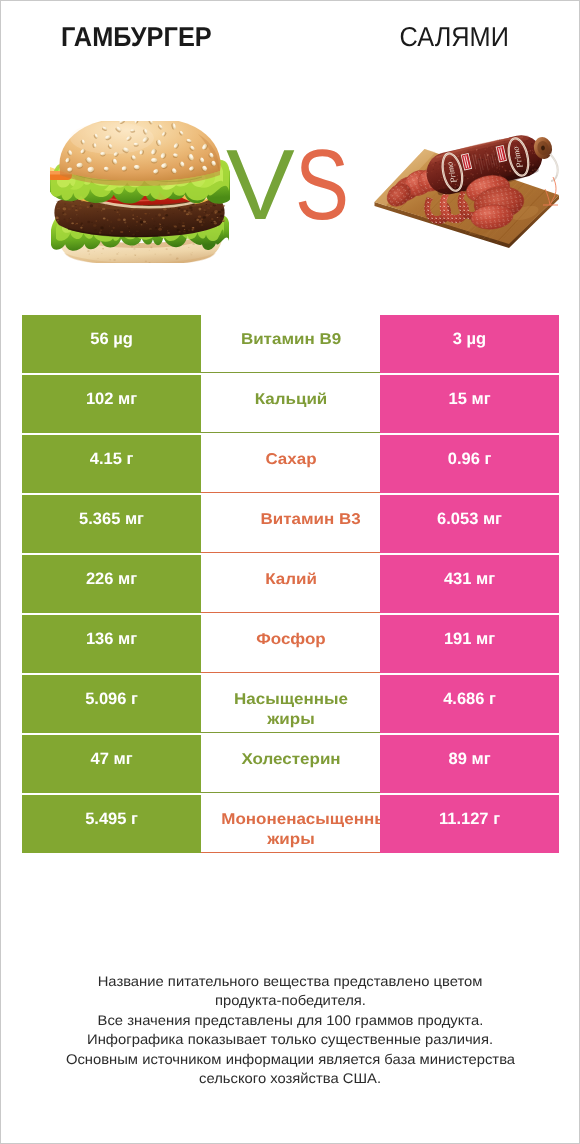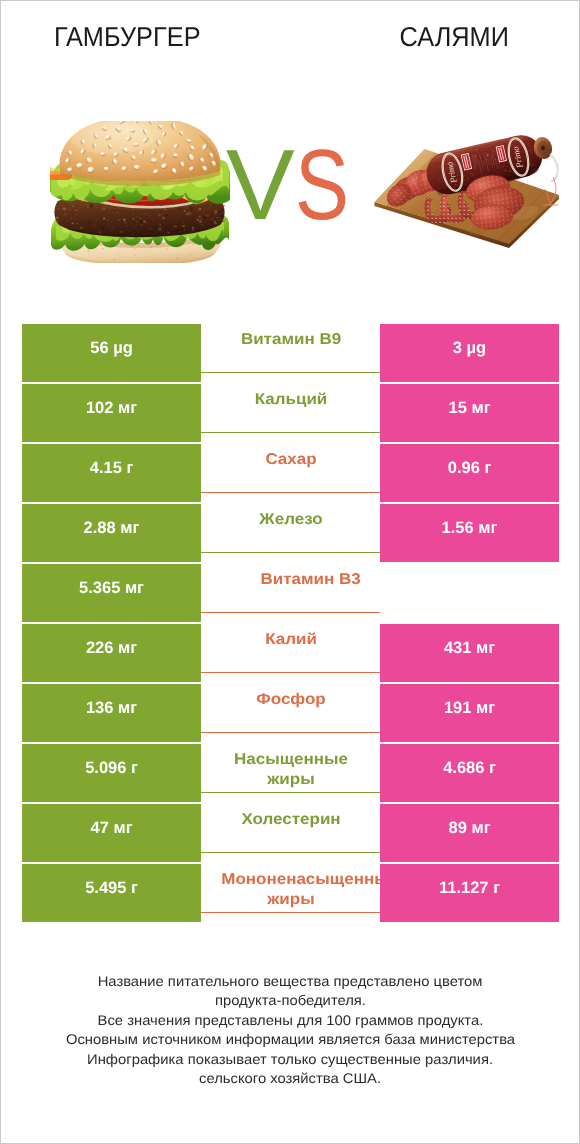--- a/index.html
+++ b/index.html
@@ -7,40 +7,40 @@
   body{width:580px;height:1144px;overflow:hidden;
        font-family:"Liberation Sans",sans-serif;
        -webkit-font-smoothing:antialiased;
        text-rendering:geometricPrecision;}
   .page{position:relative;width:578px;height:1142px;background:#fff;
         border:1px solid #c9c9c9;overflow:hidden;}
   
   .title{position:absolute;top:22px;height:28px;line-height:28px;
          font-size:27.4px;color:#1a1a1a;text-align:center;white-space:nowrap;}
   .title span{display:inline-block;transform:scaleX(0.925);transform-origin:center;}
-  #title-left{left:0;width:253px;}
+  #title-left{left:9px;width:253px;font-weight:bold;}
   #title-right{left:327px;width:252px;}
   
   .burger-wrap{position:absolute;left:49px;top:120px;width:180px;height:142px;}
   .salami-wrap{position:absolute;left:372px;top:132px;width:188px;height:118px;}
   .burger-wrap svg,.salami-wrap svg{display:block;}
   
   .vs{position:absolute;left:225px;top:132px;width:160px;height:104px;
       font-size:100px;line-height:104px;text-align:left;font-weight:400;letter-spacing:0px;}
   .vs b{font-weight:400;display:inline-block;}
   .vs .v{transform:scaleX(1.03);transform-origin:left center;}
   .vs .s{transform:scaleX(0.81);transform-origin:left center;margin-left:2px;}
   .vs .v{color:#76a338;}
   .vs .s{color:#e2694a;}
   
   .table{position:absolute;left:21px;top:314px;width:537px;}
   .row{display:flex;height:58px;margin-bottom:2px;}
   .cell{width:179px;height:58px;display:flex;align-items:center;justify-content:center;
         text-align:center;box-sizing:border-box;}
-  .cell.val{color:#fff;font-size:16.5px;font-weight:600;letter-spacing:0px;padding-bottom:9px;margin-top:9px;}
+  .cell.val{color:#fff;font-size:16.5px;font-weight:600;letter-spacing:0px;padding-bottom:9px;}
   .cell.left{background:#82a731;}
   .cell.right{background:#ec4899;}
   .cell.mid{overflow:hidden;font-size:15.6px;font-weight:600;line-height:20px;
             position:relative;background:#fff;padding-left:40px;}
   .cell.mid .lbl{position:absolute;left:50%;top:50%;
                  transform:translateX(-50%) scaleX(1.09);
                  margin-top:-13.5px;width:128px;white-space:normal;}
   .cell.mid.nowrap .lbl{white-space:nowrap;}
   
   .footer{position:absolute;left:0;top:971px;width:578px;text-align:center;
@@ -1402,31 +1402,25 @@
         <div class="cell val right">15 мг</div>
       </div>
       <div class="row">
         <div class="cell val left">4.15 г</div>
         <div class="cell mid nowrap" style="color: rgb(221, 109, 71); border-bottom: 1px solid rgb(221, 109, 71);">
           <span class="lbl">Сахар</span>
         </div>
         <div class="cell val right">0.96 г</div>
       </div>
       <div class="row">
-        <div class="cell val left">2.88 мг</div>
-        <div class="cell mid nowrap" style="color: rgb(127, 156, 55); border-bottom: 1px solid rgb(127, 156, 55);">
-          <span class="lbl">Железо</span>
-        </div>
-        <div class="cell val right">1.56 мг</div>
-      </div>
-      <div class="row">
         <div class="cell val left">5.365 мг</div>
         <div class="cell mid nowrap" style="color: rgb(221, 109, 71); border-bottom: 1px solid rgb(221, 109, 71); text-align: right;">
           <span class="lbl">Витамин B3</span>
         </div>
+        <div class="cell val right">6.053 мг</div>
       </div>
       <div class="row">
         <div class="cell val left">226 мг</div>
         <div class="cell mid nowrap" style="color: rgb(221, 109, 71); border-bottom: 1px solid rgb(221, 109, 71);">
           <span class="lbl">Калий</span>
         </div>
         <div class="cell val right">431 мг</div>
       </div>
       <div class="row">
         <div class="cell val left">136 мг</div>
@@ -1455,17 +1449,17 @@
           <span class="lbl">Мононенасыщенные жиры</span>
         </div>
         <div class="cell val right">11.127 г</div>
       </div>
     </div>
 
   <div class="footer" id="footer">
       <div><span>Название питательного вещества представлено цветом</span></div>
       <div><span>продукта-победителя.</span></div>
       <div><span>Все значения представлены для 100 граммов продукта.</span></div>
+      <div><span>Инфографика показывает только существенные различия.</span></div>
       <div><span>Основным источником информации является база министерства</span></div>
-      <div><span>Инфографика показывает только существенные различия.</span></div>
       <div><span>сельского хозяйства США.</span></div>
     </div>
 </div>
 
 </body></html>

